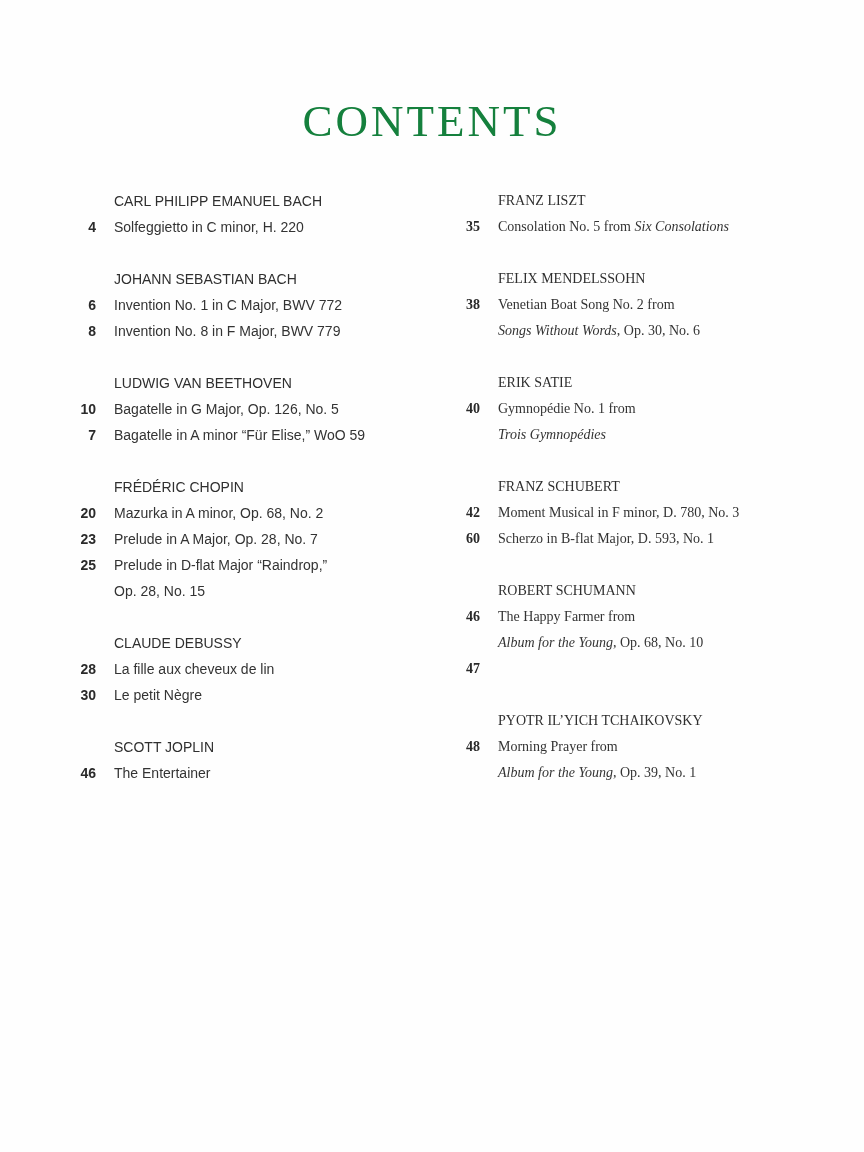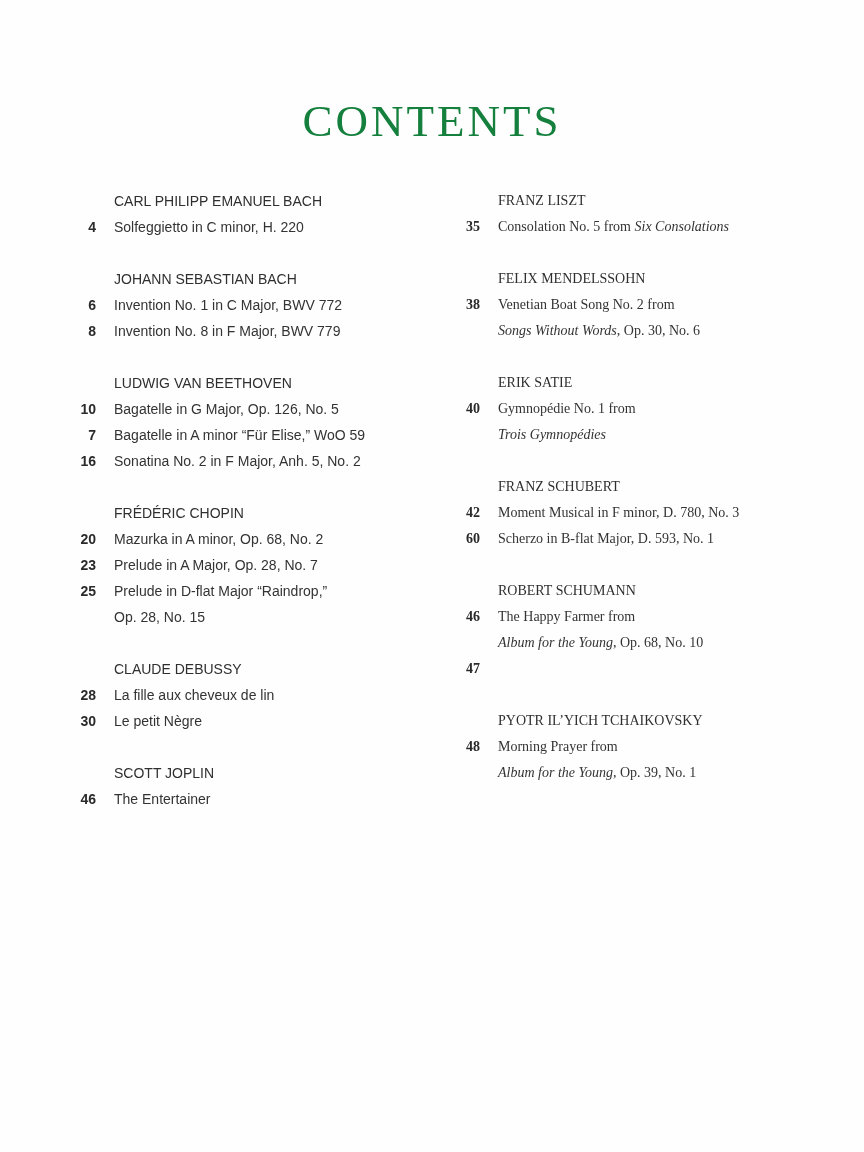--- a/index.html
+++ b/index.html
@@ -94,26 +94,20 @@
           <div class="piece">
             <div class="line"><span>Bagatelle in G Major, Op. 126, No. 5</span></div>
           </div>
         </div>
         <div class="entry">
           <div class="pnum">7</div>
           <div class="piece">
             <div class="line"><span>Bagatelle in A minor “Für Elise,” WoO 59</span></div>
           </div>
         </div>
-        <div class="entry">
-          <div class="pnum">16</div>
-          <div class="piece">
-            <div class="line"><span>Sonatina No. 2 in F Major, Anh. 5, No. 2</span></div>
-          </div>
-        </div>
       </div>
       <div class="section">
         <div class="composer">FRÉDÉRIC CHOPIN</div>
         <div class="entry">
           <div class="pnum">20</div>
           <div class="piece">
             <div class="line"><span>Mazurka in A minor, Op. 68, No. 2</span></div>
           </div>
         </div>
         <div class="entry">

